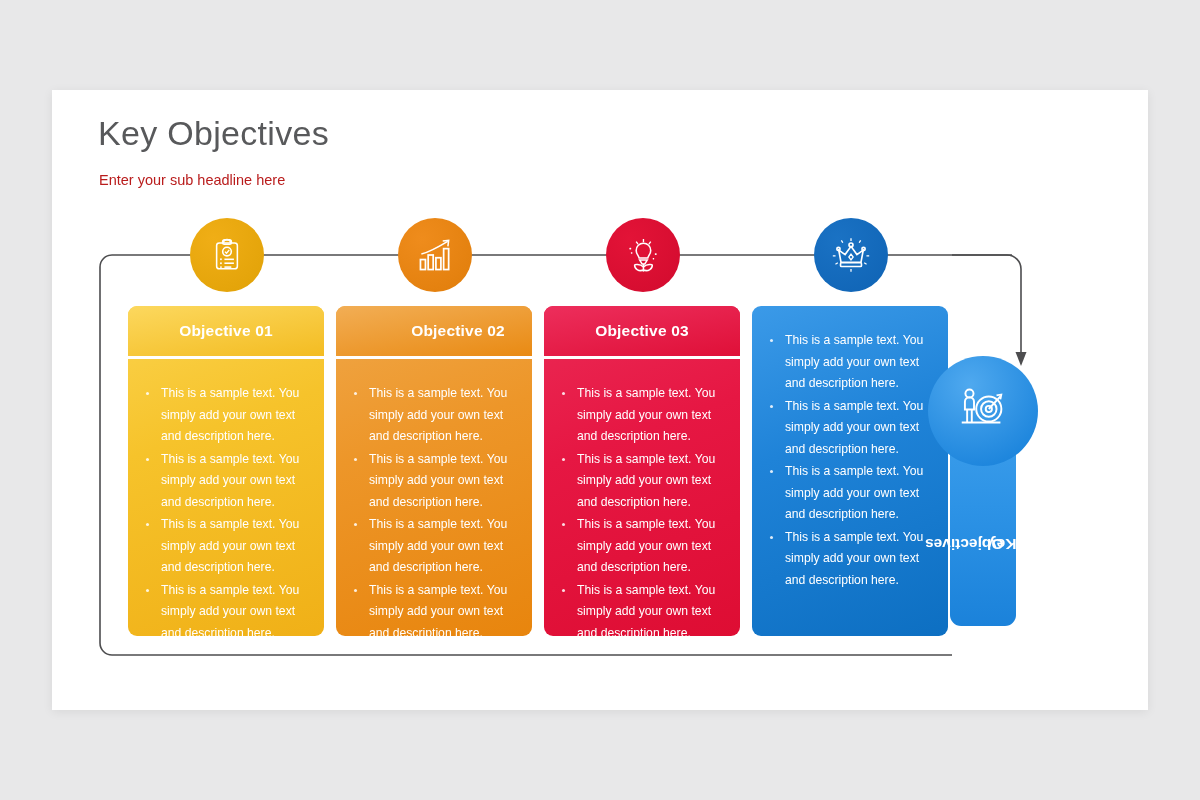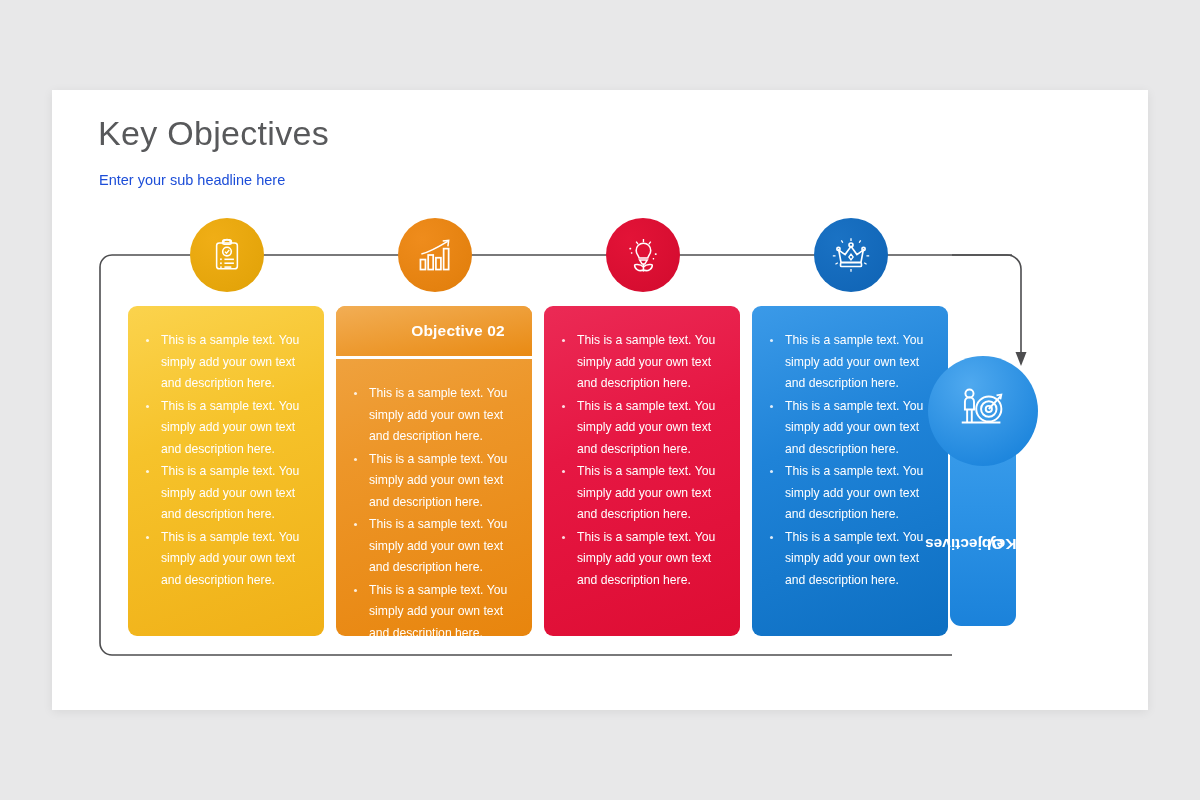--- a/index.html
+++ b/index.html
@@ -17,21 +17,21 @@
     box-shadow:0 2px 10px rgba(0,0,0,0.07);
   }
 
   .page-title{
     position:absolute;left:46px;top:24px;
     font-size:34px;color:#58595b;font-weight:400;letter-spacing:.3px;
     white-space:nowrap;
   }
   .page-sub{
     position:absolute;left:47px;top:82px;
-    font-size:14.5px;color:#1d4ed8;font-weight:400;white-space:nowrap;
+    font-size:14.5px;color:#b91c1c;font-weight:400;white-space:nowrap;
   }
 
   
   .connector{position:absolute;left:0;top:0;width:1096px;height:620px;pointer-events:none;}
 
   
   .circ{
     position:absolute;width:74px;height:74px;border-radius:50%;
     display:flex;align-items:center;justify-content:center;
   }
@@ -177,20 +177,21 @@
           <path d="M22 21 l2.4 3.2 -2.4 3.2 -2.4 -3.2 z" stroke-width="1.4"></path>
           <path d="M22 6.5 v-3 M13 8.5 l-1.6 -2.6 M31 8.5 l1.6 -2.6" stroke-width="1.4"></path>
           <path d="M5 23 h-3 M39 23 h3" stroke-width="1.4"></path>
           <path d="M7.5 30.5 l-2.6 1.6 M36.5 30.5 l2.6 1.6" stroke-width="1.4"></path>
           <path d="M22 37.5 v3" stroke-width="1.4"></path>
         </svg>
       </span>
     </div>
 
     <div class="card k1">
+      <div class="card-head">Objective 01</div>
       <div class="card-body">
         <ul class="bul">
           <li>This is a sample text. You simply add your own text and description here.</li>
           <li>This is a sample text. You simply add your own text and description here.</li>
           <li>This is a sample text. You simply add your own text and description here.</li>
           <li>This is a sample text. You simply add your own text and description here.</li>
         </ul>
       </div>
     </div>
 
@@ -200,20 +201,21 @@
         <ul class="bul">
           <li>This is a sample text. You simply add your own text and description here.</li>
           <li>This is a sample text. You simply add your own text and description here.</li>
           <li>This is a sample text. You simply add your own text and description here.</li>
           <li>This is a sample text. You simply add your own text and description here.</li>
         </ul>
       </div>
     </div>
 
     <div class="card k3">
+      <div class="card-head">Objective 03</div>
       <div class="card-body">
         <ul class="bul">
           <li>This is a sample text. You simply add your own text and description here.</li>
           <li>This is a sample text. You simply add your own text and description here.</li>
           <li>This is a sample text. You simply add your own text and description here.</li>
           <li>This is a sample text. You simply add your own text and description here.</li>
         </ul>
       </div>
     </div>
 

